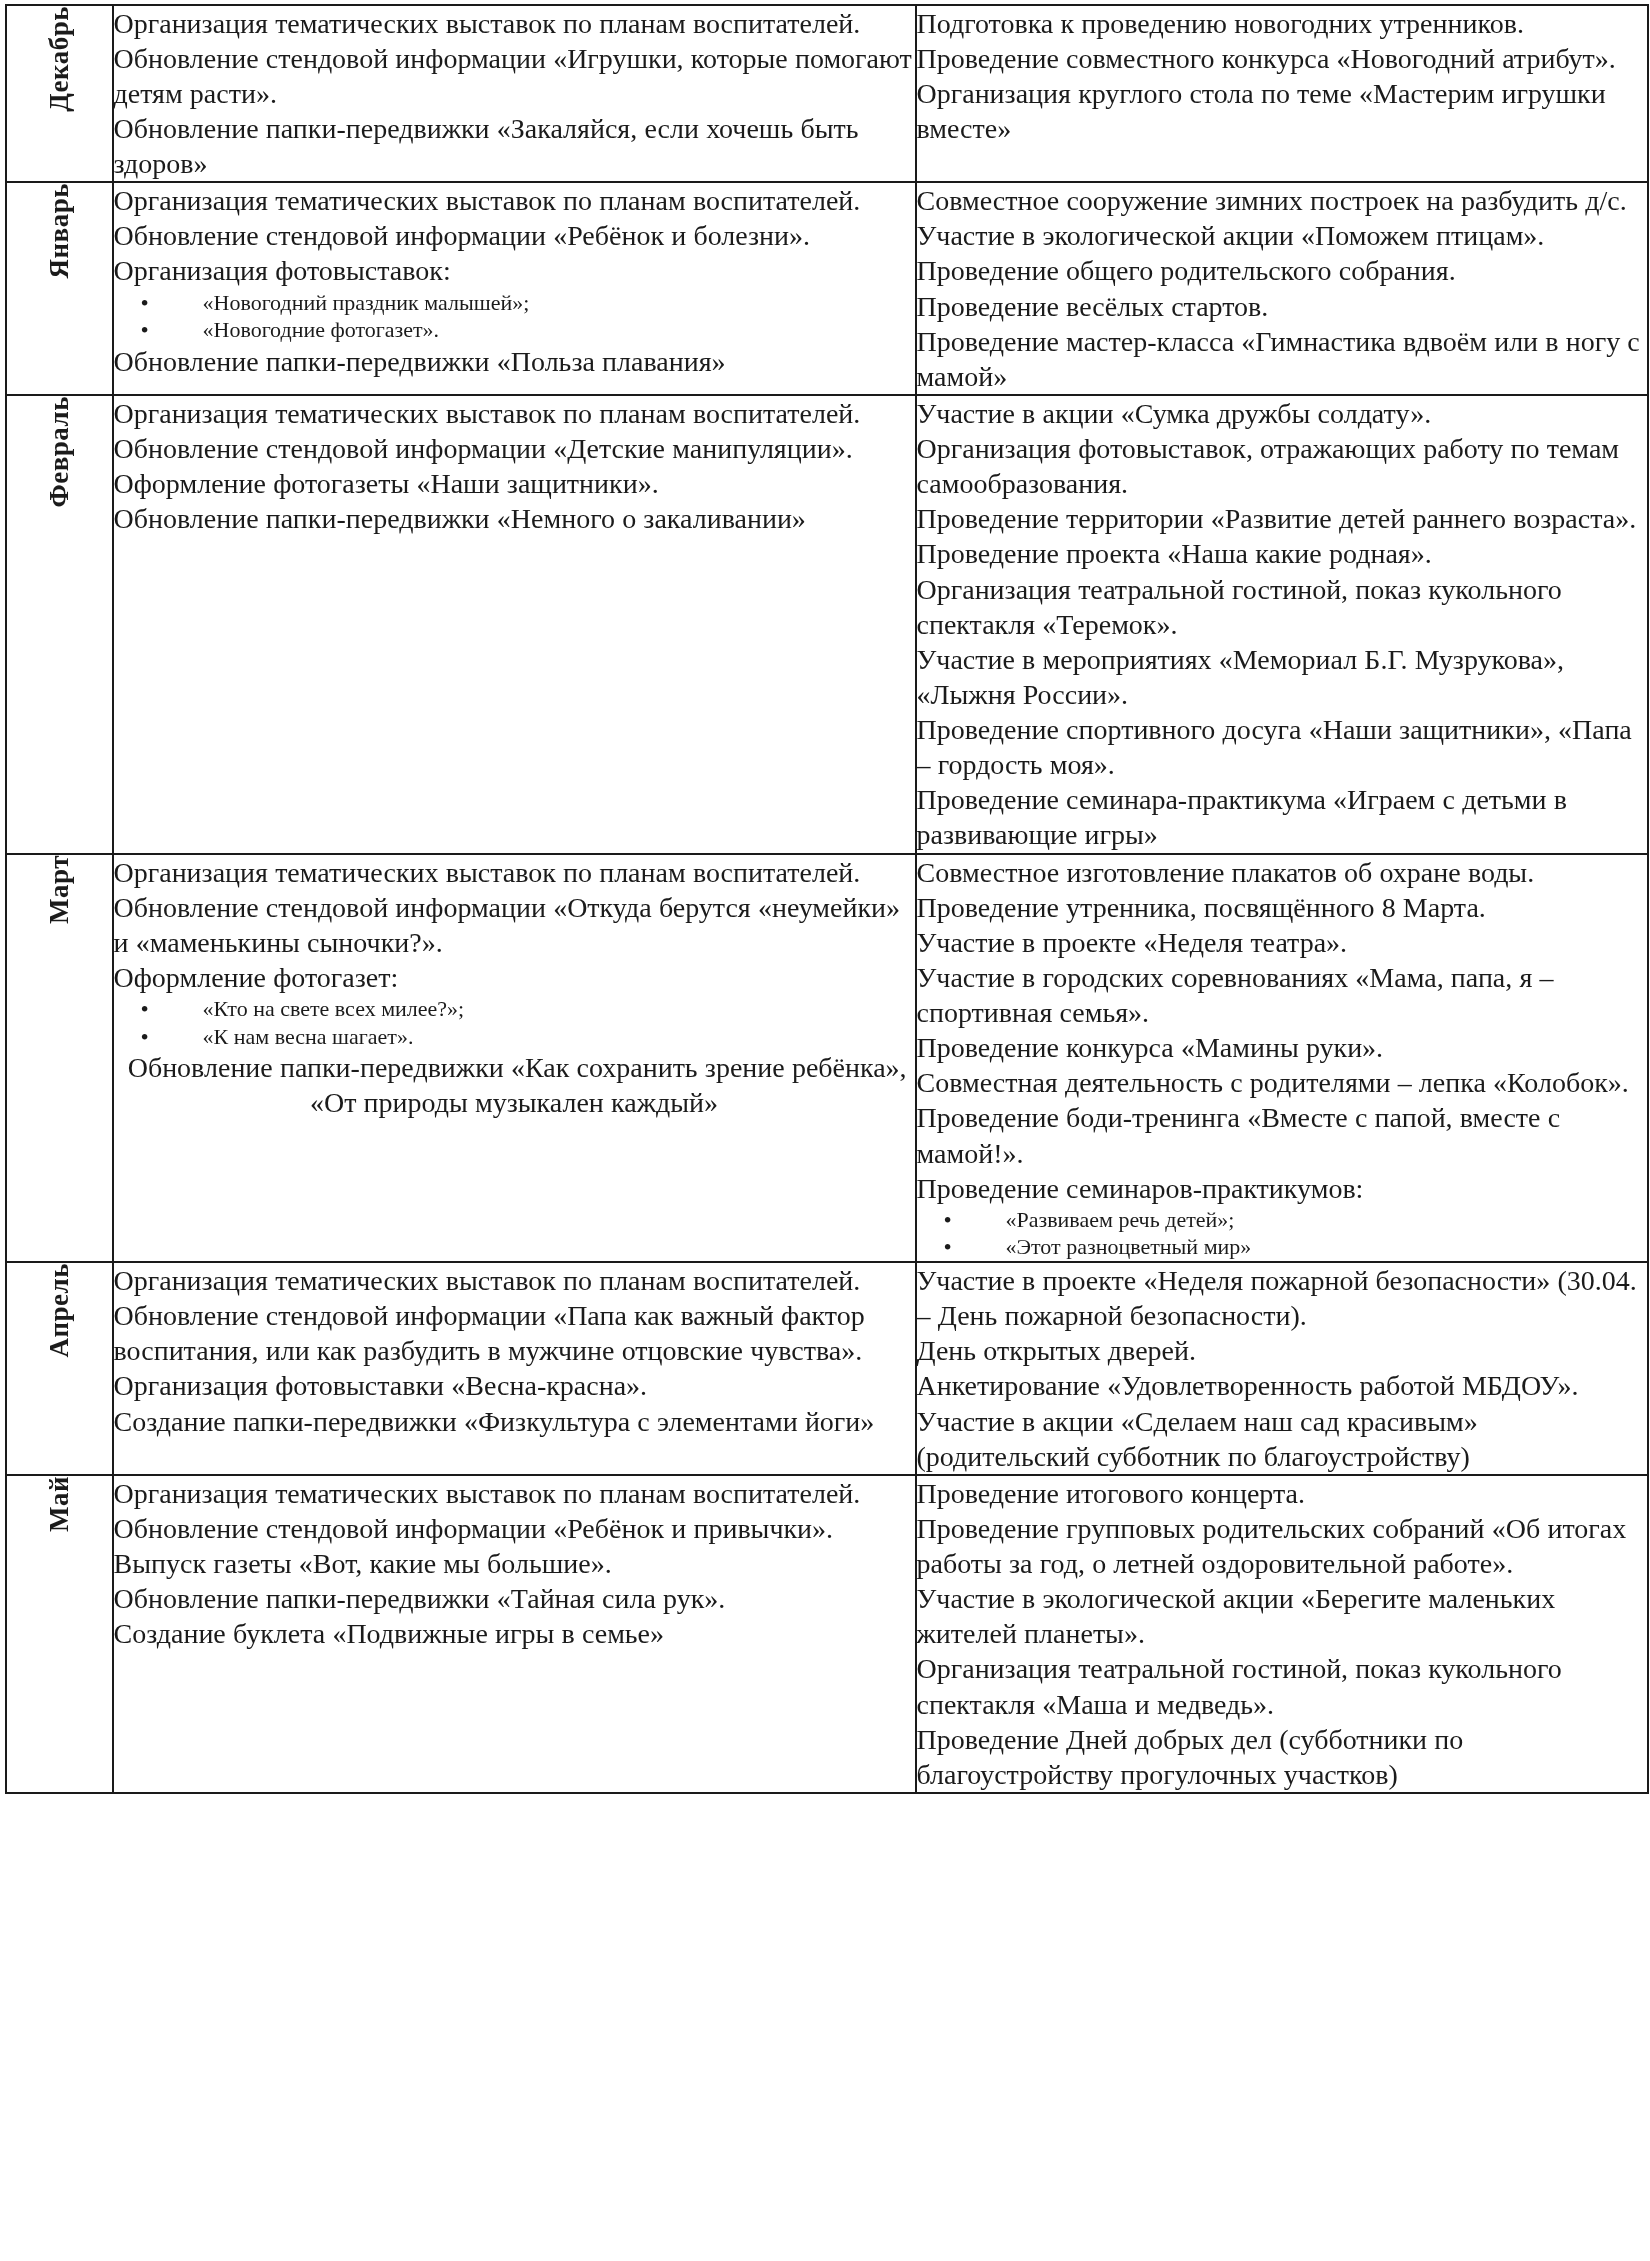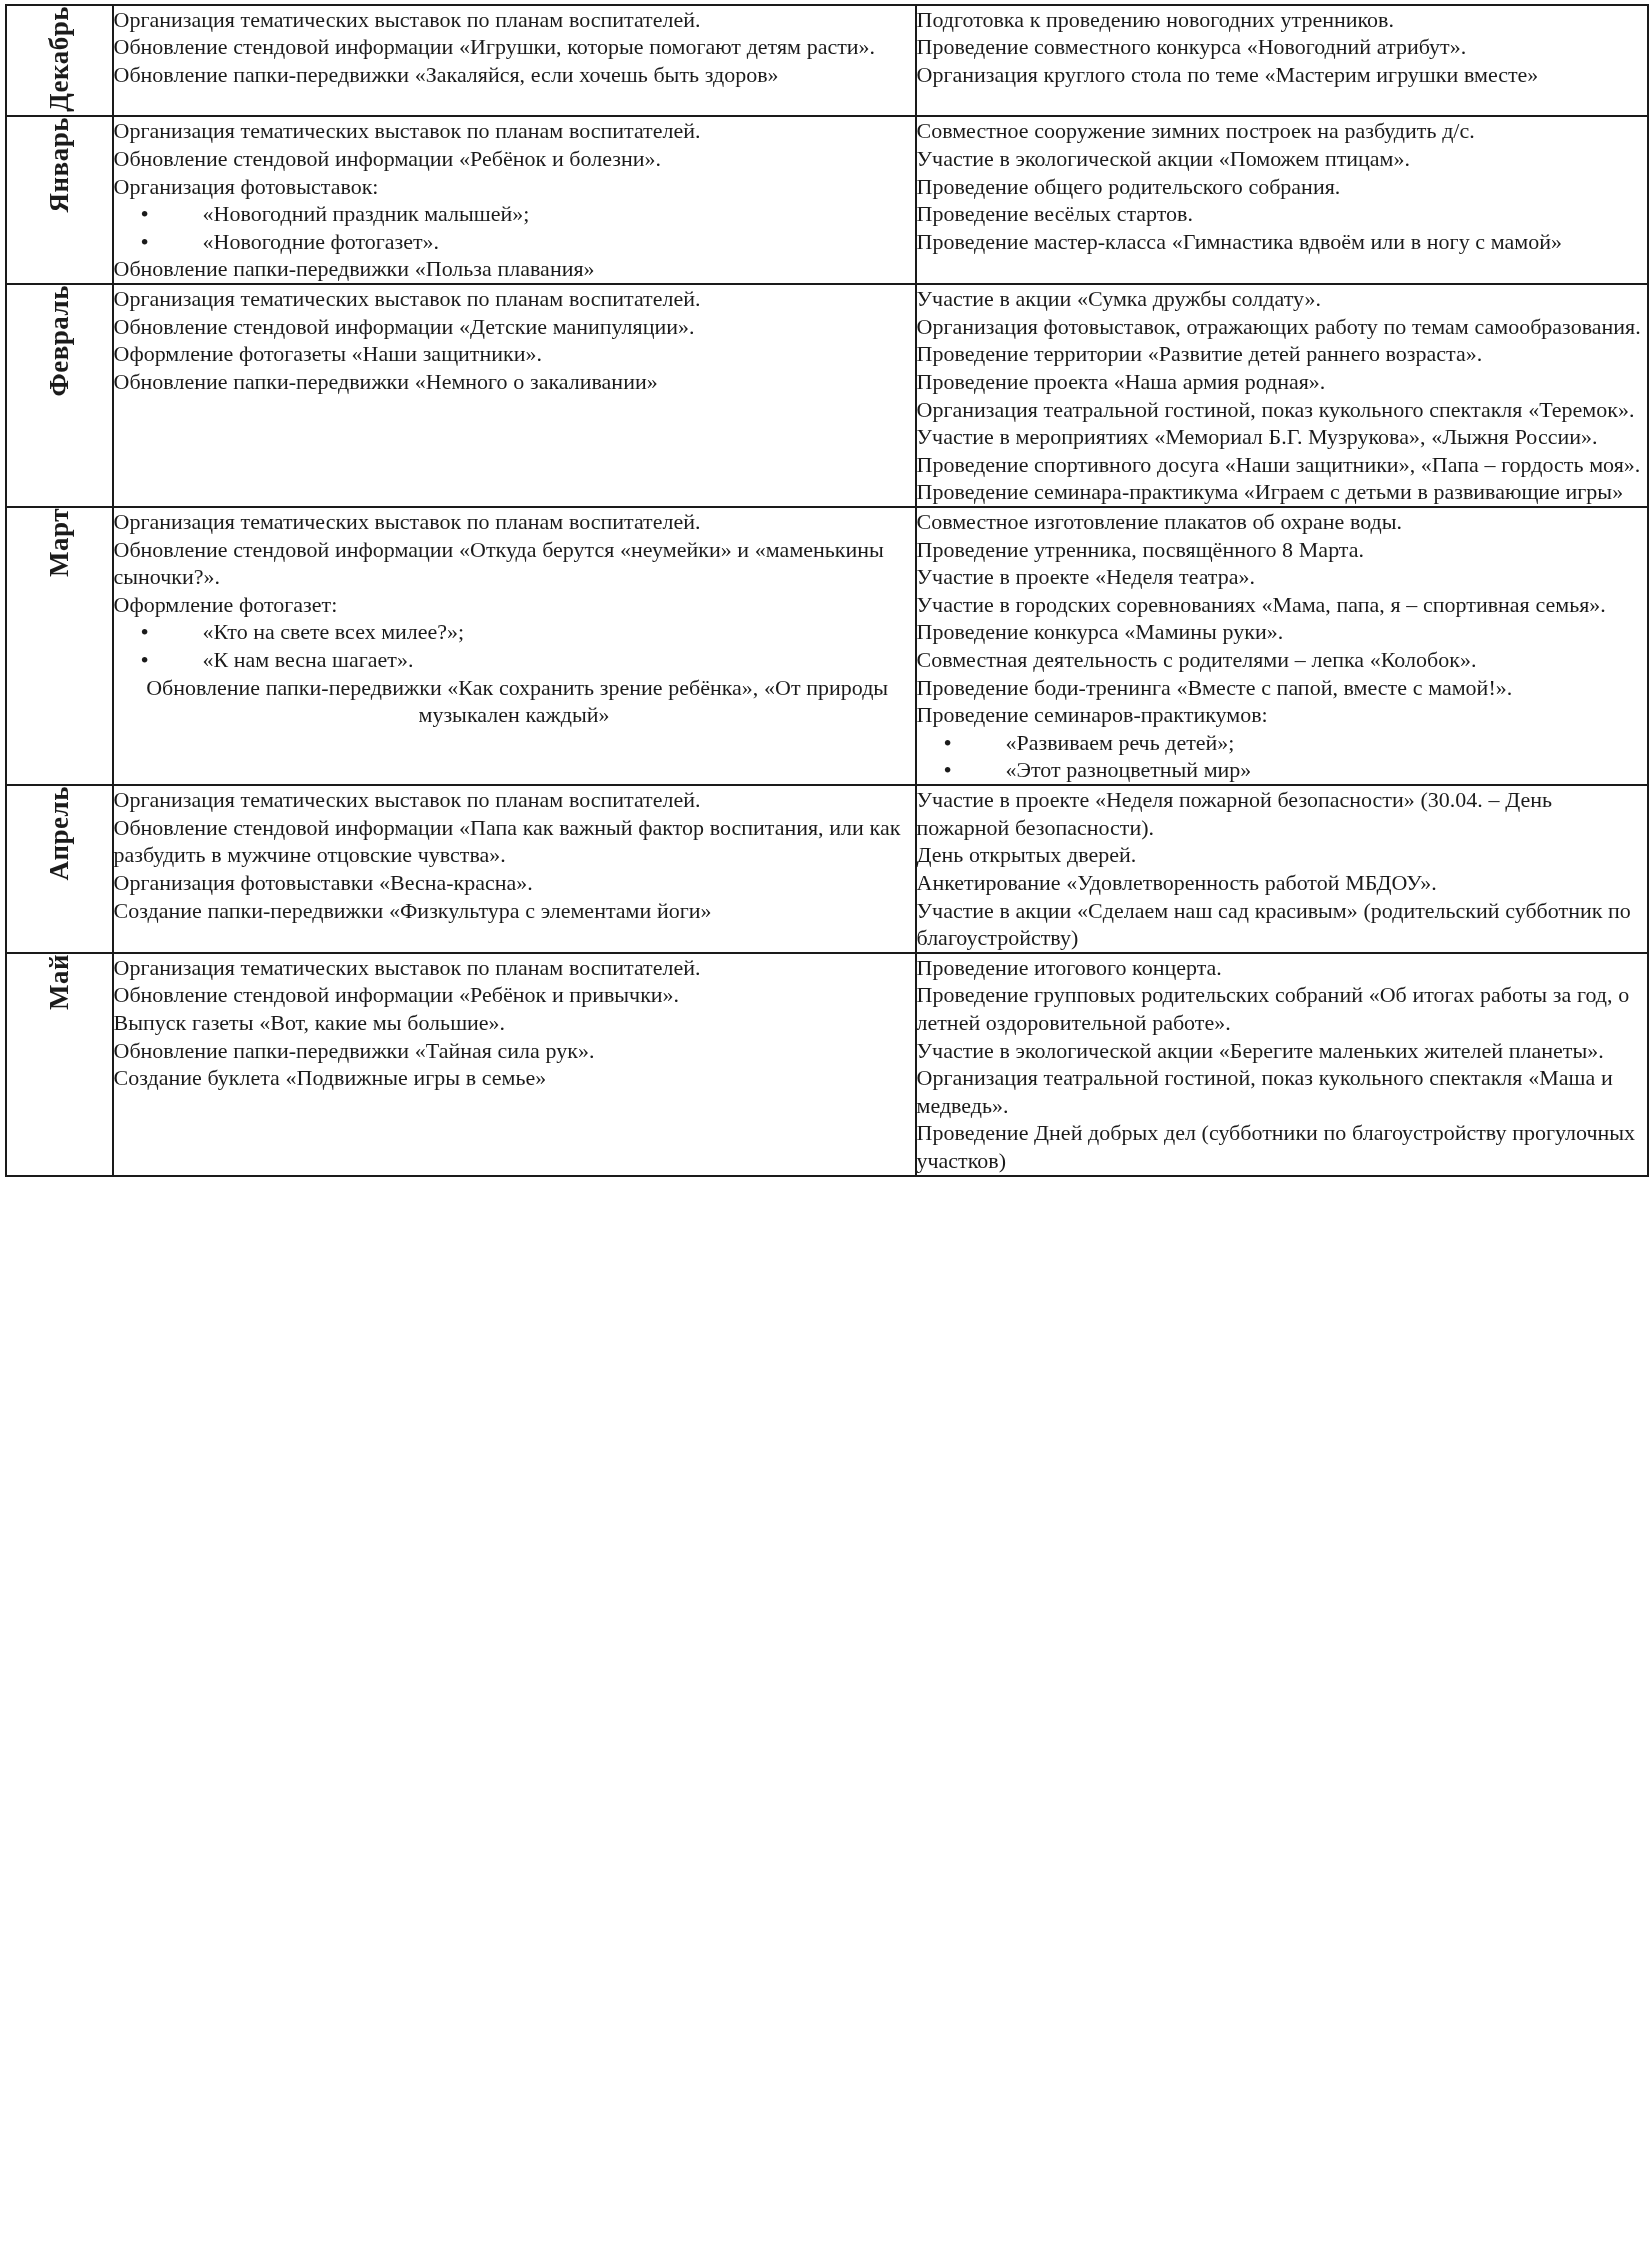--- a/index.html
+++ b/index.html
@@ -49,21 +49,21 @@
     font-size: 27px;
     letter-spacing: 0.5px;
     line-height: 1;
     white-space: nowrap;
     display: inline-block;
   }
   td.content-cell {
     padding: 9px 11px 11px 12.7px;
   }
   .line {
-    font-size: 22px;
+    font-size: 28px;
     line-height: 1.255;
     margin: 0;
     text-align: left;
     word-spacing: 0.2px;
   }
   .line.indent-lead {
     text-indent: 6.3px;
     text-align: center;
   }
   ul.bullets {
@@ -134,21 +134,21 @@
           <td class="content-cell">
             <p class="line">Организация тематических выставок по планам воспитателей.</p>
             <p class="line">Обновление стендовой информации «Детские манипуляции».</p>
             <p class="line">Оформление фотогазеты «Наши защитники».</p>
             <p class="line">Обновление папки-передвижки «Немного о закаливании»</p>
           </td>
           <td class="content-cell">
             <p class="line">Участие в акции «Сумка дружбы солдату».</p>
             <p class="line">Организация фотовыставок, отражающих работу по темам самообразования.</p>
             <p class="line">Проведение территории «Развитие детей раннего возраста».</p>
-            <p class="line">Проведение проекта «Наша армия родная».</p>
+            <p class="line">Проведение проекта «Наша какие родная».</p>
             <p class="line">Организация театральной гостиной, показ кукольного спектакля «Теремок».</p>
             <p class="line">Участие в мероприятиях «Мемориал Б.Г. Музрукова», «Лыжня России».</p>
             <p class="line">Проведение спортивного досуга «Наши защитники», «Папа – гордость моя».</p>
             <p class="line">Проведение семинара-практикума «Играем с детьми в развивающие игры»</p>
           </td>
         </tr>
         <tr>
           <td class="month-cell"><span class="month-rot">Март</span></td>
           <td class="content-cell">
             <p class="line">Организация тематических выставок по планам воспитателей.</p>

